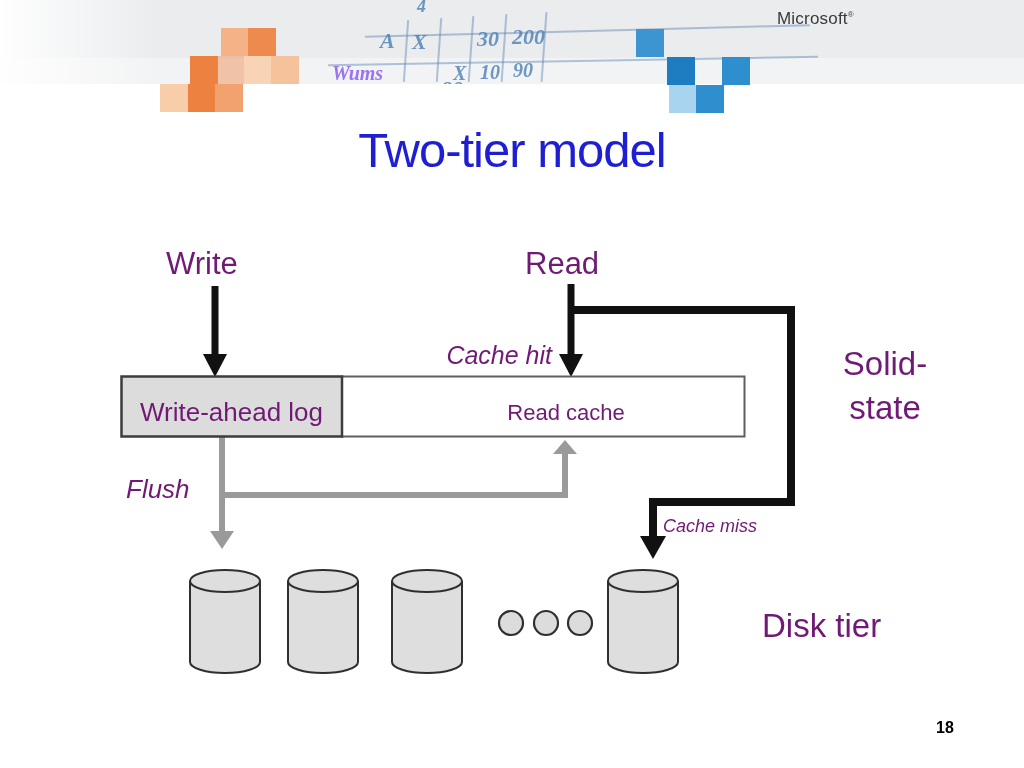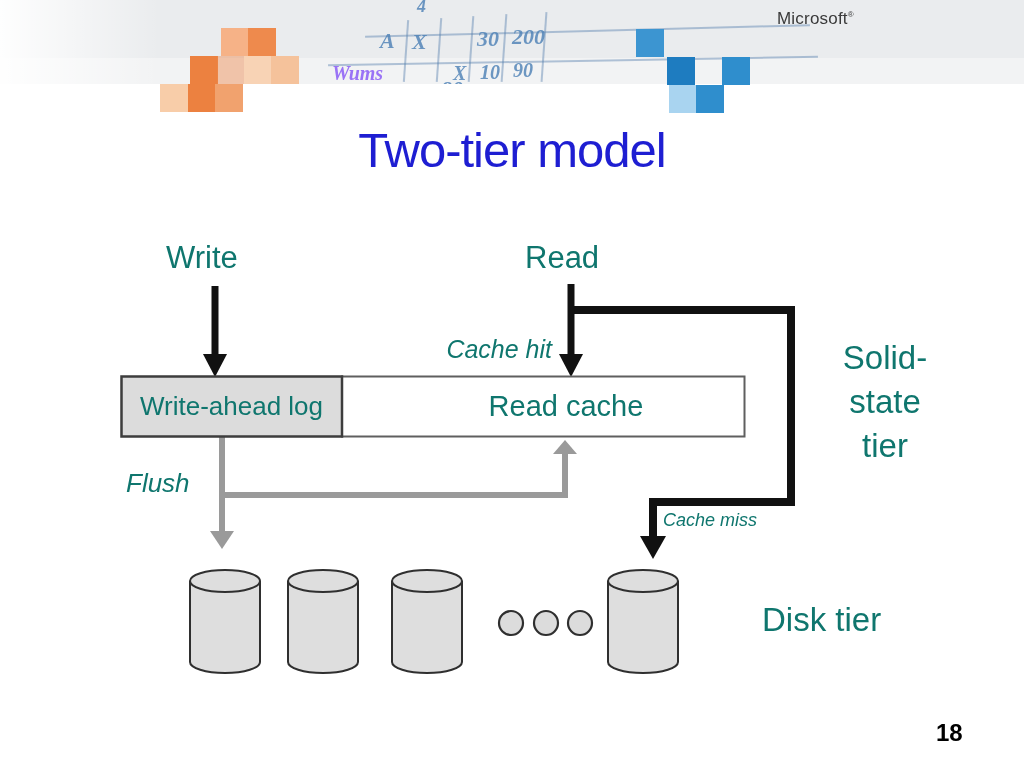--- a/index.html
+++ b/index.html
@@ -32,37 +32,37 @@
   
   .title{
     position:absolute;left:0;top:122px;width:1024px;margin:0;
     text-align:center;font-size:49px;font-weight:400;letter-spacing:-1px;
     color:#1e1ed2;
   }
 
   
   svg.diagram{position:absolute;left:0;top:0;width:1024px;height:768px;}
 
-  .dlabel{position:absolute;color:#0f766e;white-space:nowrap;}
+  .dlabel{position:absolute;color:#701a75;white-space:nowrap;margin-top:6px;}
   .lbl-write{left:166px;top:240px;font-size:31px;}
   .lbl-read{left:525px;top:240px;font-size:31px;text-align:right;}
   .lbl-cache-hit{left:400px;top:335px;width:152px;text-align:right;
     font-size:25px;font-style:italic;}
   .lbl-flush{left:126px;top:468px;font-size:26px;font-style:italic;}
   .lbl-cache-miss{left:663px;top:510px;font-size:18px;font-style:italic;}
   .lbl-wal{left:121px;top:376px;width:221px;height:61px;display:flex;
     align-items:center;justify-content:center;font-size:26px;}
   .lbl-rc{left:342px;top:376px;width:448px;height:61px;display:flex;
-    align-items:center;justify-content:center;font-size:29px;}
+    align-items:center;justify-content:center;font-size:22px;}
   .lbl-sst{left:815px;top:336px;width:140px;text-align:center;
     font-size:33px;line-height:44px;}
   .lbl-sst span{display:block;}
   .lbl-disk{left:762px;top:601px;font-size:33px;}
 
-  .page-number{position:absolute;left:936px;top:719px;font-size:24px;
+  .page-number{position:absolute;left:936px;top:719px;font-size:16px;
     font-weight:700;color:#000;}
 </style>
 </head>
 <body>
 
 <div class="slide">
 
   <div class="header">
     <div class="band1"></div>
     <div class="band2"></div>
@@ -155,19 +155,18 @@
   <div class="dlabel lbl-write">Write</div>
   <div class="dlabel lbl-read">Read</div>
   <div class="dlabel lbl-cache-hit">Cache hit</div>
   <div class="dlabel lbl-flush">Flush</div>
   <div class="dlabel lbl-cache-miss">Cache miss</div>
   <div class="dlabel lbl-wal">Write-ahead log</div>
   <div class="dlabel lbl-rc">Read cache</div>
   <div class="dlabel lbl-sst">
     <span>Solid-</span>
     <span>state</span>
-    <span>tier</span>
   </div>
   <div class="dlabel lbl-disk">Disk tier</div>
 
   <div class="page-number">18</div>
 
 </div>
 
 </body></html>

